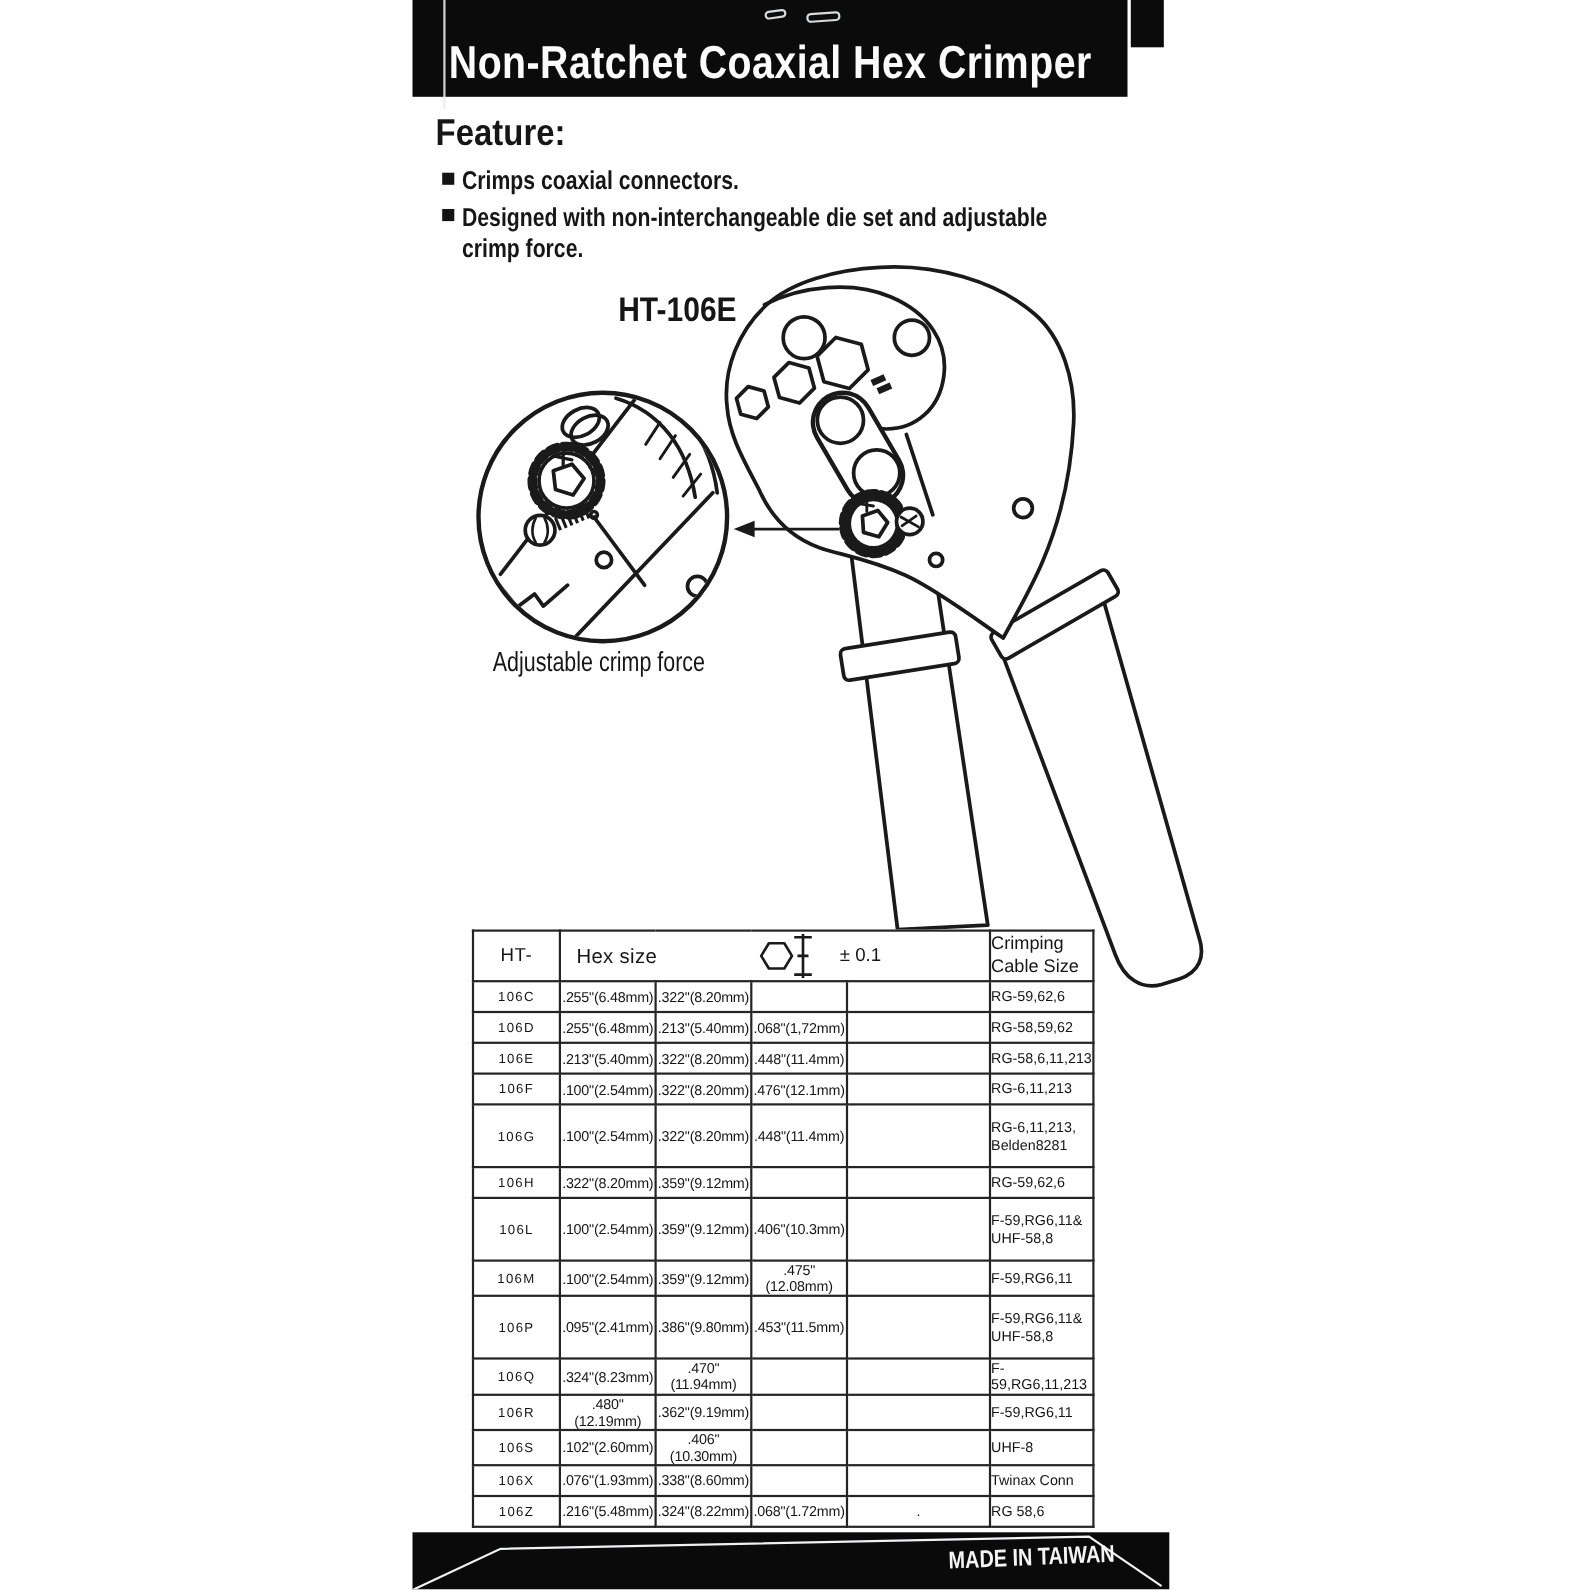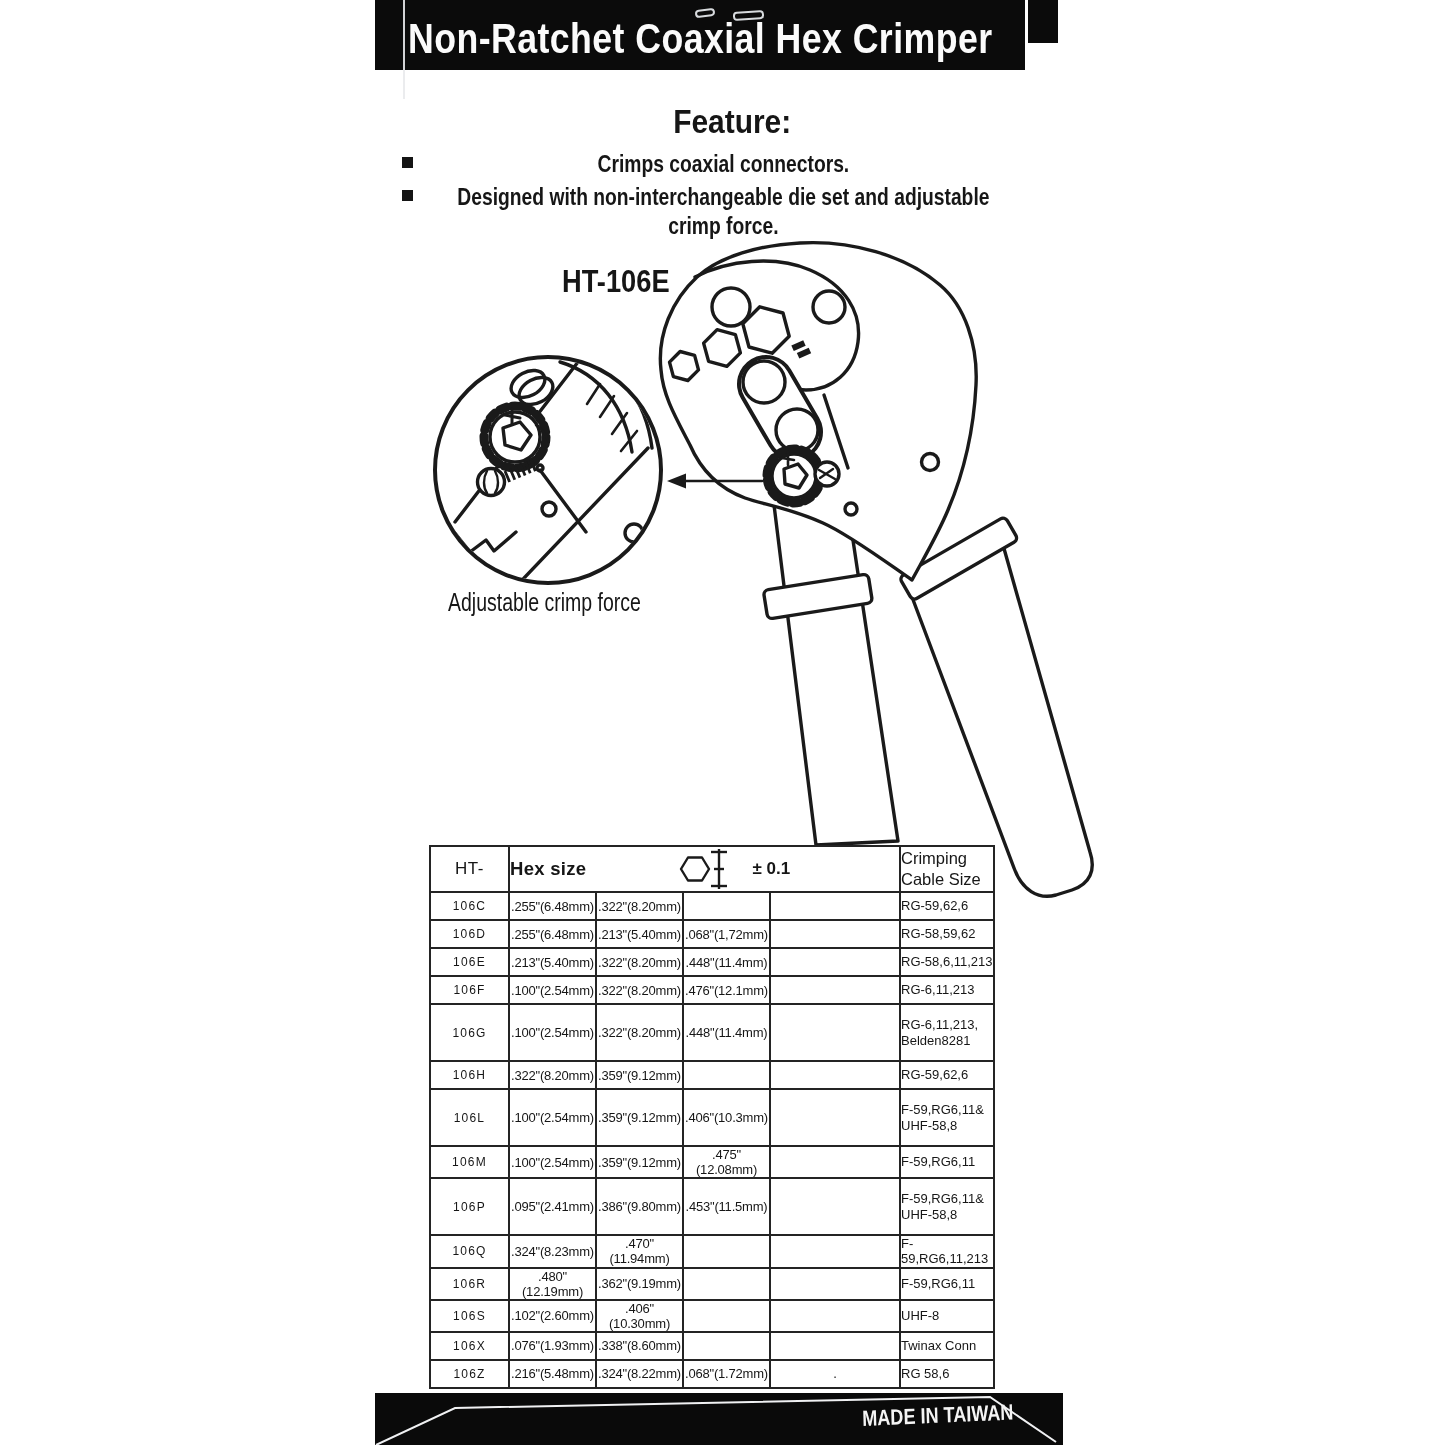--- a/index.html
+++ b/index.html
@@ -1,32 +1,32 @@
 <!DOCTYPE html>
 <html><head>
 <meta charset="utf-8">
 <style>
   html,body{margin:0;padding:0;}
   body{
     width:1445px;height:1445px;background:#ffffff;position:relative;overflow:hidden;
     font-family:"Liberation Sans", sans-serif;color:#161616;
   }
   
-  .title-bar{position:absolute;left:375px;top:0;width:650px;height:70px;background:#0b0b0b;}
+  .title-bar{position:absolute;left:375px;top:0;width:650px;height:88px;background:#0b0b0b;}
   .fold-line{position:absolute;left:28px;top:0;width:2px;height:99px;background:#e9eaec;opacity:.9;}
   .staple{position:absolute;border:2px solid #d8dbde;border-radius:4px;background:transparent;}
   .staple.s1{left:320px;top:9px;width:16px;height:4px;transform:rotate(-8deg);}
   .staple.s2{left:358px;top:11px;width:27px;height:5px;transform:rotate(-4deg);}
   .title-text{
     position:absolute;left:33px;bottom:7px;font-size:42px;font-weight:bold;color:#fbfbfb;
     white-space:nowrap;transform:scaleX(0.85);transform-origin:left bottom;letter-spacing:.5px;
   }
   .corner-block{position:absolute;left:1028px;top:0;width:30px;height:43px;background:#0b0b0b;}
   
-  .features{position:absolute;left:396px;top:102px;text-align:center;}
+  .features{position:absolute;left:396px;top:102px;}
   .features-heading{font-size:34px;font-weight:bold;margin:0 0 9px 0;transform:scaleX(0.88);transform-origin:left top;}
   .features-list{list-style:none;margin:0;padding:0;}
   .features-list li{position:relative;padding-left:24px;margin-bottom:4px;text-decoration:underline;}
   .bullet-sq{position:absolute;left:6px;top:7px;width:11px;height:11px;background:#141414;}
   .feature-text{
     display:inline-block;font-size:23.5px;font-weight:bold;line-height:1.24;
     white-space:pre-line;width:740px;transform:scaleX(0.82);transform-origin:left top;
   }
   
   .model-label{position:absolute;left:562px;top:264px;font-size:31px;font-weight:bold;transform:scaleX(0.88);transform-origin:left top;}
@@ -36,21 +36,21 @@
   .spec-table{
     position:absolute;left:429px;top:845px;border-collapse:collapse;table-layout:fixed;background:#fff;
   }
   .spec-table th,.spec-table td{border:2px solid #242424;padding:0;vertical-align:middle;overflow:hidden;}
   .spec-table tr{height:28px;}
   .spec-table tr.tall{height:57px;}
   .spec-table tr.head-row{height:46px;}
   th{font-weight:normal;}
   .h-ht{font-size:17px;text-align:center;letter-spacing:.5px;margin-left:32px;}
   .h-hex{font-size:18.5px;text-align:left;}
-  .h-hex .hex-head-wrap{display:flex;align-items:center;font-weight:bold;}
+  .h-hex .hex-head-wrap{display:flex;align-items:center;padding-left:14px;}
   .h-hex .hexlabel{letter-spacing:.3px;}
   .h-hex .dimicon{margin-left:92px;margin-right:4px;}
   .h-hex .tol{font-size:17px;}
   .h-cable{font-size:16.5px;text-align:left;padding-left:8px;white-space:pre-line;line-height:1.25;}
   .c-model{font-size:12px;text-align:center;letter-spacing:1.2px;}
   .c-hex{font-size:13px;text-align:center;letter-spacing:-0.2px;}
   .c-cable{font-size:13px;text-align:left;padding-left:7px;white-space:pre-line;line-height:1.18;}
   
   .footer-bar{position:absolute;left:375px;top:1393px;width:688px;height:52px;background:#0a0a0a;overflow:hidden;}
   .made-in{

